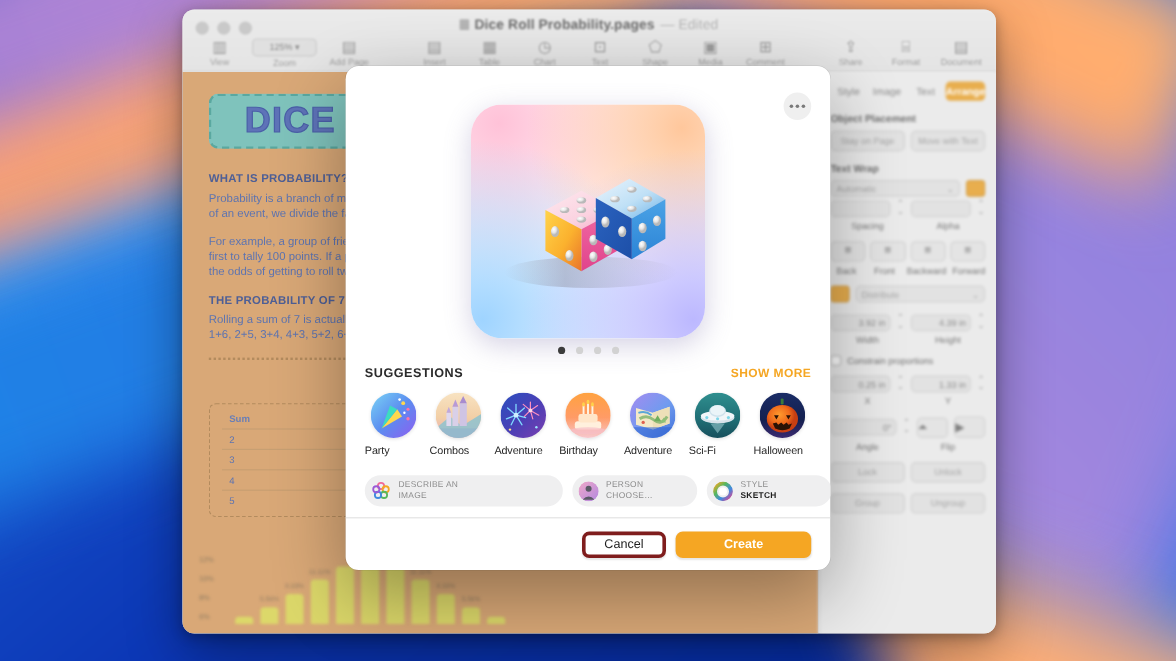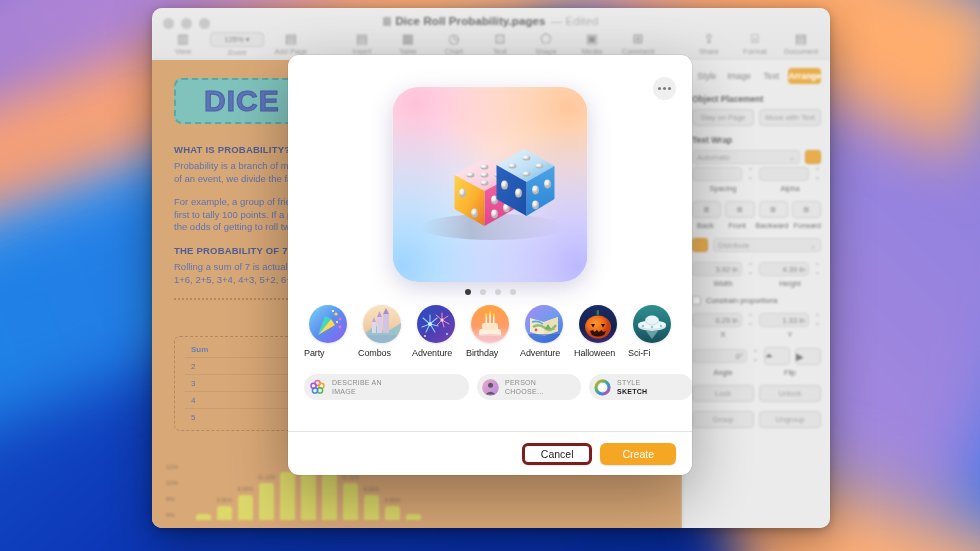--- a/index.html
+++ b/index.html
@@ -253,21 +253,21 @@
 
   
   #sheet-footer {
     margin-top:auto; border-top:1px solid #e3e3e3; height:44px;
     display:flex; align-items:center; justify-content:flex-end; gap:8px; padding-right:16px;
   }
   .sbtn { height:22px; border-radius:6px; font-size:10.5px; padding:0 16px;
     display:flex; align-items:center; cursor:pointer; }
   #cancel-btn { background:#fff; border:3px solid #7f1d1d; color:#1d1d1d;
     box-shadow:0 1px 1.5px rgba(0,0,0,.10); }
-  #create-btn { background:#f5a623; color:#fff; font-weight:400; padding:0 22px;
+  #create-btn { background:#f5a623; color:#fff; font-weight:700; padding:0 40px;
     box-shadow:0 1px 1.5px rgba(0,0,0,.10); }
 </style>
 </head>
 <body>
 
 <div id="desktop">
   <div class="band b-topfade"></div>
   <div class="band b-rblue"></div>
   <div class="band b-rviolet"></div>
   <div class="band b-rorange1"></div>
@@ -662,20 +662,24 @@
 
     <div id="dots">
       <div class="dot on"></div>
       <div class="dot"></div>
       <div class="dot"></div>
       <div class="dot"></div>
     </div>
   </div>
 
   <div id="sugg-sec">
+    <div class="sugg-head">
+      <div id="sugg-title">SUGGESTIONS</div>
+      <div id="show-more">SHOW MORE</div>
+    </div>
 
     <div id="sugg-list">
 
       <div class="sugg">
         <div class="sugg-ic">
           <svg viewBox="0 0 38 38" width="38" height="38">
             <defs>
                 <linearGradient id="pg" x1="0" y1="0" x2="1" y2="1">
               <stop offset="0%" stop-color="#7bd5f5"></stop>
                   <stop offset="50%" stop-color="#5b8df0"></stop>
@@ -802,20 +806,44 @@
             <rect x="0" y="29" width="38" height="9" fill="#2f62cf" opacity=".55"></rect>
           </svg>
         </div>
         <div class="sugg-lb">Adventure</div>
       </div>
 
       <div class="sugg">
         <div class="sugg-ic">
           <svg viewBox="0 0 38 38" width="38" height="38">
             <defs>
+                <linearGradient id="sg" x1="0" y1="0" x2="0" y2="1">
+              <stop offset="0%" stop-color="#2f8f8f"></stop>
+                  <stop offset="60%" stop-color="#1f6d74"></stop>
+                  <stop offset="100%" stop-color="#174f5c"></stop>
+                </linearGradient>
+              </defs>
+            <rect width="38" height="38" fill="url(#sg)"></rect>
+            <path d="M13,26 L19,34 L25,26 Z" fill="#bfe9ee" opacity=".45"></path>
+            <ellipse cx="19" cy="21" rx="14" ry="5" fill="#d7e3ea"></ellipse>
+            <ellipse cx="19" cy="19.5" rx="14" ry="4" fill="#f1f6f9"></ellipse>
+            <ellipse cx="19" cy="15.5" rx="7" ry="5" fill="#cfe2ec"></ellipse>
+            <ellipse cx="19" cy="15" rx="6" ry="4.2" fill="#eaf4f8"></ellipse>
+            <circle cx="10" cy="21" r="1.3" fill="#7fd6e8"></circle>
+            <circle cx="19" cy="22" r="1.3" fill="#7fd6e8"></circle>
+            <circle cx="28" cy="21" r="1.3" fill="#7fd6e8"></circle>
+          </svg>
+        </div>
+        <div class="sugg-lb">Sci-Fi</div>
+      </div>
+
+      <div class="sugg">
+        <div class="sugg-ic">
+          <svg viewBox="0 0 38 38" width="38" height="38">
+            <defs>
                 <linearGradient id="hg" x1="0" y1="0" x2="0" y2="1">
               <stop offset="0%" stop-color="#1a2c66"></stop>
                   <stop offset="60%" stop-color="#14204f"></stop>
                   <stop offset="100%" stop-color="#3a2a70"></stop>
                 </linearGradient>
               <radialGradient id="pk" cx="40%" cy="35%">
                 <stop offset="0%" stop-color="#ff9b2e"></stop>
                   <stop offset="65%" stop-color="#ef6a1b"></stop>
                   <stop offset="100%" stop-color="#c83f12"></stop>
                 </radialGradient>
@@ -824,44 +852,20 @@
             <rect x="17.6" y="5" width="2.4" height="5" rx="1" fill="#3b7a3a"></rect>
             <ellipse cx="19" cy="22" rx="13" ry="11.5" fill="url(#pk)"></ellipse>
             <polygon points="12,19 16,19 14,22.5" fill="#2a1205"></polygon>
             <polygon points="22,19 26,19 24,22.5" fill="#2a1205"></polygon>
             <path d="M11,26 L14,25 L15.5,27 L18,25 L20,27 L22.5,25 L24,27 L27,26 L25,30 Q19,33 13,30 Z" fill="#2a1205"></path>
           </svg>
         </div>
         <div class="sugg-lb">Halloween</div>
       </div>
 
-      <div class="sugg">
-        <div class="sugg-ic">
-          <svg viewBox="0 0 38 38" width="38" height="38">
-            <defs>
-                <linearGradient id="sg" x1="0" y1="0" x2="0" y2="1">
-              <stop offset="0%" stop-color="#2f8f8f"></stop>
-                  <stop offset="60%" stop-color="#1f6d74"></stop>
-                  <stop offset="100%" stop-color="#174f5c"></stop>
-                </linearGradient>
-              </defs>
-            <rect width="38" height="38" fill="url(#sg)"></rect>
-            <path d="M13,26 L19,34 L25,26 Z" fill="#bfe9ee" opacity=".45"></path>
-            <ellipse cx="19" cy="21" rx="14" ry="5" fill="#d7e3ea"></ellipse>
-            <ellipse cx="19" cy="19.5" rx="14" ry="4" fill="#f1f6f9"></ellipse>
-            <ellipse cx="19" cy="15.5" rx="7" ry="5" fill="#cfe2ec"></ellipse>
-            <ellipse cx="19" cy="15" rx="6" ry="4.2" fill="#eaf4f8"></ellipse>
-            <circle cx="10" cy="21" r="1.3" fill="#7fd6e8"></circle>
-            <circle cx="19" cy="22" r="1.3" fill="#7fd6e8"></circle>
-            <circle cx="28" cy="21" r="1.3" fill="#7fd6e8"></circle>
-          </svg>
-        </div>
-        <div class="sugg-lb">Sci-Fi</div>
-      </div>
-
     </div>
   </div>
 
   <div id="pills">
 
     <div class="pill grow">
       <div class="pill-ic">
         <svg viewBox="0 0 17 17" width="17" height="17">
           <g fill="none" stroke-width="1.5">
             <circle cx="8.5" cy="4" r="2.6" stroke="#f06a9a"></circle>

